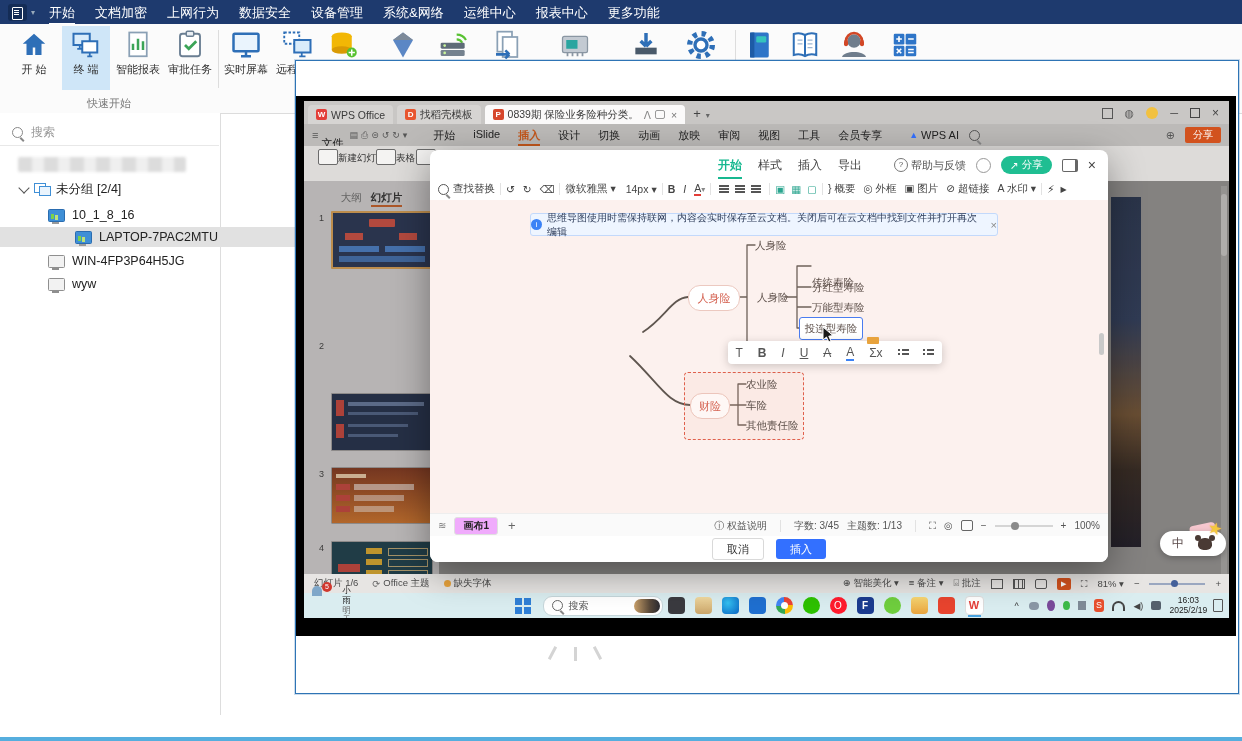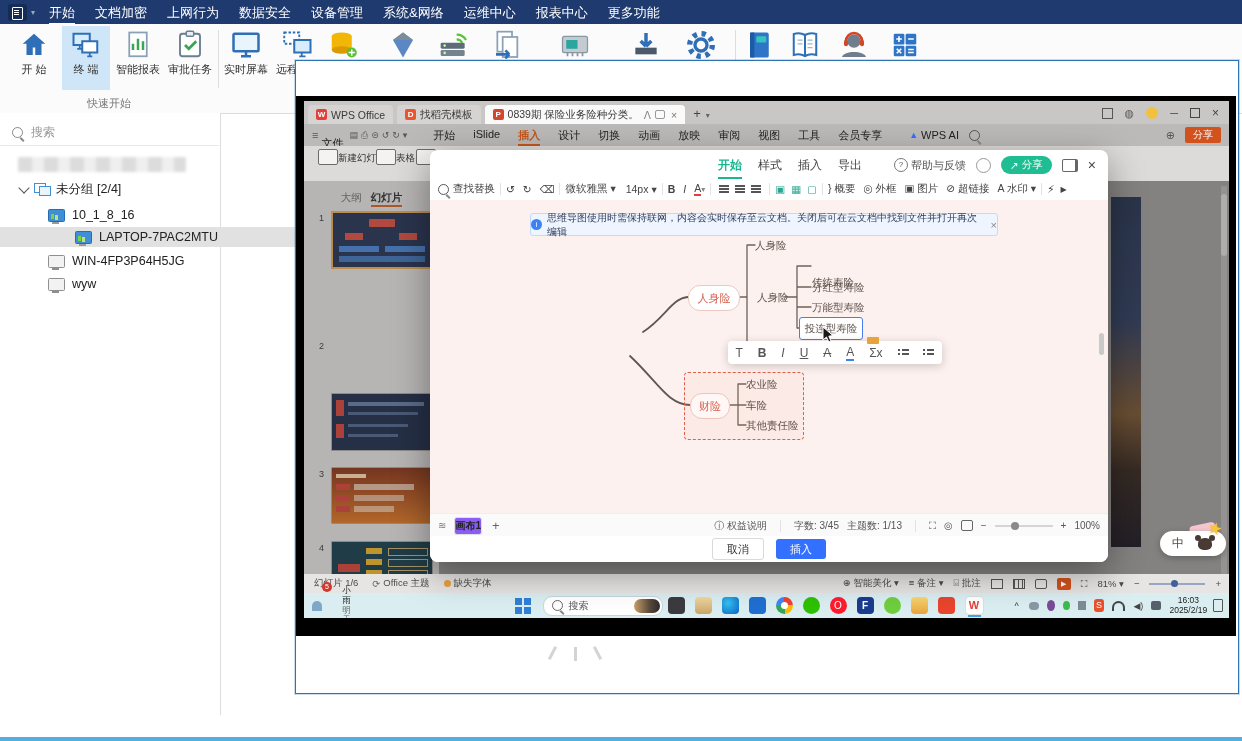--- a/index.html
+++ b/index.html
@@ -101,21 +101,21 @@
             color:#fff;font-size:17px;letter-spacing:2px;display:flex;align-items:center;justify-content:center;box-shadow:0 2px 4px rgba(200,80,60,.3)}
   .pill{position:absolute;height:24px;background:#fff;border:1px solid #ecc9c0;border-radius:12px;color:#d4604f;font-size:11px;
         display:flex;align-items:center;justify-content:center}
   .leaf{position:absolute;font-size:10.5px;color:#5c4f49;white-space:nowrap}
   .selbox{position:absolute;left:369px;top:117px;width:62px;height:21px;border:1.5px solid #4a7cf0;border-radius:3px;background:#fff;
           display:flex;align-items:center;justify-content:center;font-size:10.5px;color:#5c4f49}
   .dashrect{position:absolute;left:254px;top:172px;width:118px;height:66px;border:1.5px dashed #e0604c;border-radius:4px;background:rgba(238,150,130,.08)}
   .ftoolbar{position:absolute;left:298px;top:141px;width:214px;height:23px;background:#fff;border-radius:4px;box-shadow:0 2px 10px rgba(0,0,0,.2);
             display:flex;align-items:center;justify-content:space-around;font-size:12px;color:#555}
   .dlg-footer{position:absolute;left:0;top:363px;width:678px;height:23px;background:#fafafa;border-top:1px solid #eee;display:flex;align-items:center;font-size:10px;color:#555;white-space:nowrap}
-  .chip{background:#8b5cf6;border:1px solid #e0e0e0;border-radius:3px;padding:1px 0;font-weight:bold;color:#222;font-size:10px}
+  .chip{background:#f0abfc;border:1px solid #e0e0e0;border-radius:3px;padding:1px 8px;font-weight:bold;color:#222;font-size:10px}
   .dlg-btnrow{position:absolute;left:0;top:386px;width:678px;height:26px;background:#fff;border-radius:0 0 8px 8px;display:flex;align-items:center;justify-content:center;gap:12px}
   .btn{height:20px;padding:0 14px;border-radius:3px;font-size:11px;display:flex;align-items:center}
   .btn.ghost{border:1px solid #d9d9d9;background:#fff;color:#333}
   .btn.primary{background:#3370ff;color:#fff}
   .sharebtn{background:#1fbe92;color:#fff;border-radius:11px;height:18px;padding:0 9px;font-size:10.5px;display:flex;align-items:center;gap:3px}
   .alnico{display:inline-block;width:10px;height:8px;position:relative;margin:0 3px}
   .alnico:before{content:"";position:absolute;left:0;top:0;width:10px;height:1.5px;background:#555;box-shadow:0 3px 0 #555,0 6px 0 #555}
   .lstico{display:inline-block;width:11px;height:9px;position:relative}
   .lstico:before{content:"";position:absolute;left:0;top:1px;width:2px;height:2px;background:#555;box-shadow:0 4px 0 #555}
   .lstico:after{content:"";position:absolute;left:4px;top:1px;width:7px;height:1.5px;background:#555;box-shadow:0 4px 0 #555}
@@ -450,21 +450,21 @@
             <span><span>81%</span> ▾</span>
             <span>−</span>
             <span style="width:56px;height:2px;background:#9aa7c0;position:relative">
               <span style="position:absolute;left:22px;top:-3px;width:7px;height:7px;border-radius:50%;background:#44609a"></span>
             </span>
             <span>+</span>
           </span>
         </div>
 
         <div class="taskbar">
-          <span style="margin-left:8px;position:relative;display:flex;align-items:center;gap:20px">
+          <span style="margin-left:8px;position:relative;display:flex;align-items:flex-start;gap:20px">
             <span style="width:14px;height:10px;border-radius:6px 6px 0 0;background:#7fa7c9;position:relative"></span>
             <span style="position:absolute;left:10px;top:-4px;min-width:10px;height:10px;border-radius:5px;background:#d0382e;color:#fff;font-size:7px;text-align:center;line-height:10px">5</span>
             <span class="traytxt" style="text-align:left">
               <span>小雨</span><br>
               <span style="color:#666">明天</span>
             </span>
           </span>
           <span style="margin-left:160px;width:16px;height:16px;flex:0 0 auto;background:
             linear-gradient(#2f7fd6,#2f7fd6) 0 0/7px 7px no-repeat,
             linear-gradient(#2f7fd6,#2f7fd6) 9px 0/7px 7px no-repeat,

